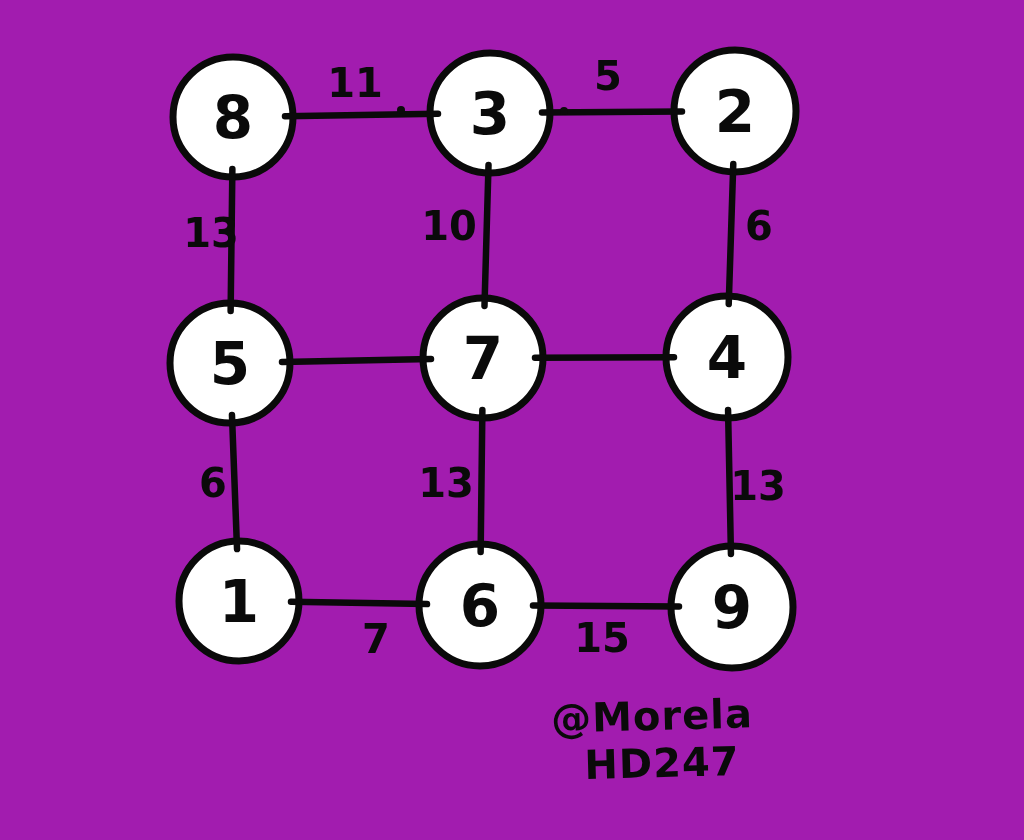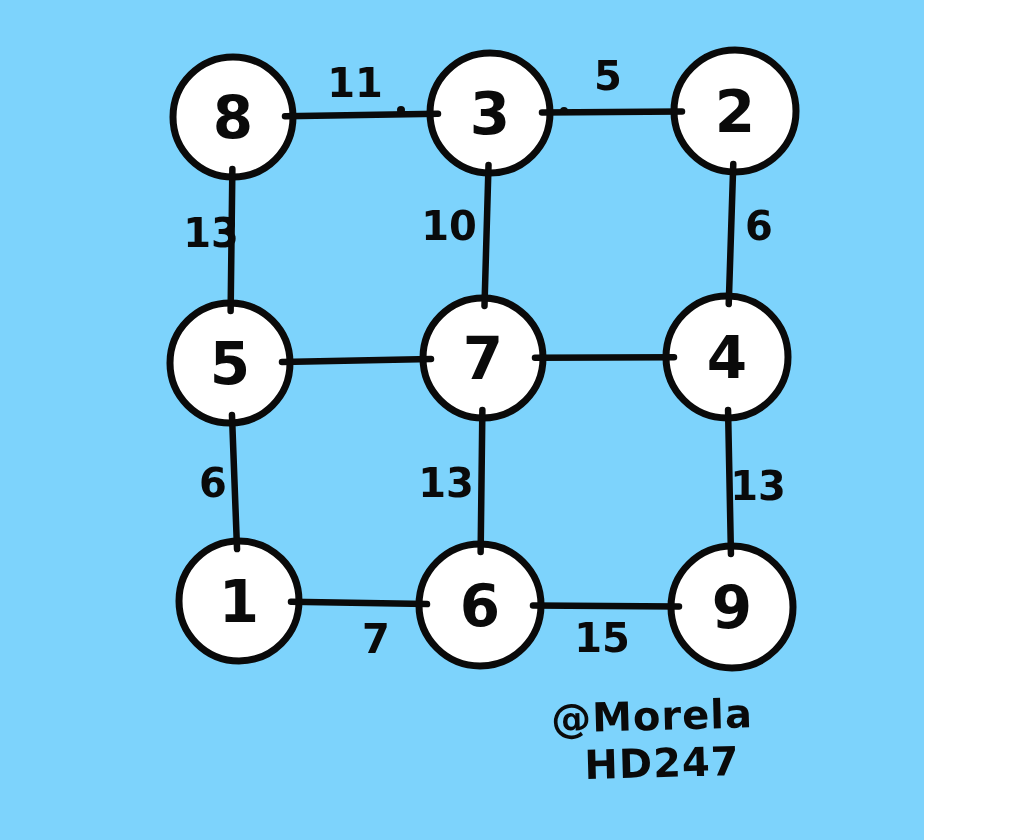--- a/index.html
+++ b/index.html
@@ -3,23 +3,23 @@
 <meta charset="utf-8">
 <style>
   html, body {
     margin: 0;
     padding: 0;
     background: #ffffff;
     font-family: "DejaVu Sans", sans-serif;
   }
   #stage {
     position: relative;
-    width: 924px;
+    width: 1024px;
     height: 840px;
-    background: #7dd3fc;
+    background: #a21caf;
     overflow: hidden;
   }
   svg { position: absolute; left: 0; top: 0; }
   .nlabel {
     font-family: "DejaVu Sans", sans-serif;
     font-weight: 700;
     font-size: 58px;
     fill: #0a0a0a;
     text-anchor: middle;
   }

